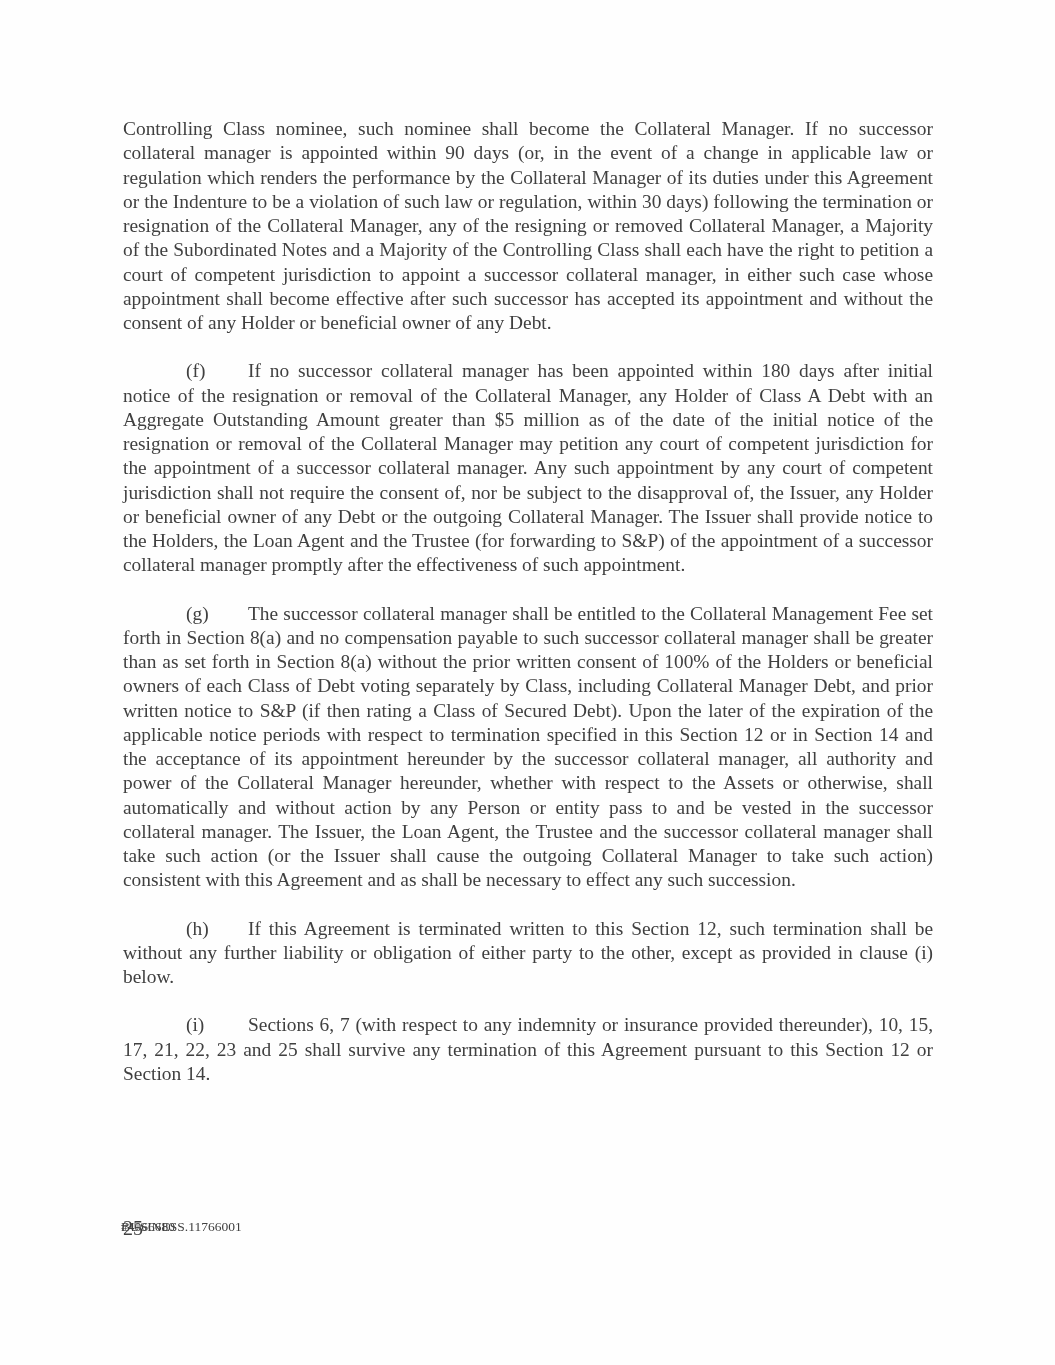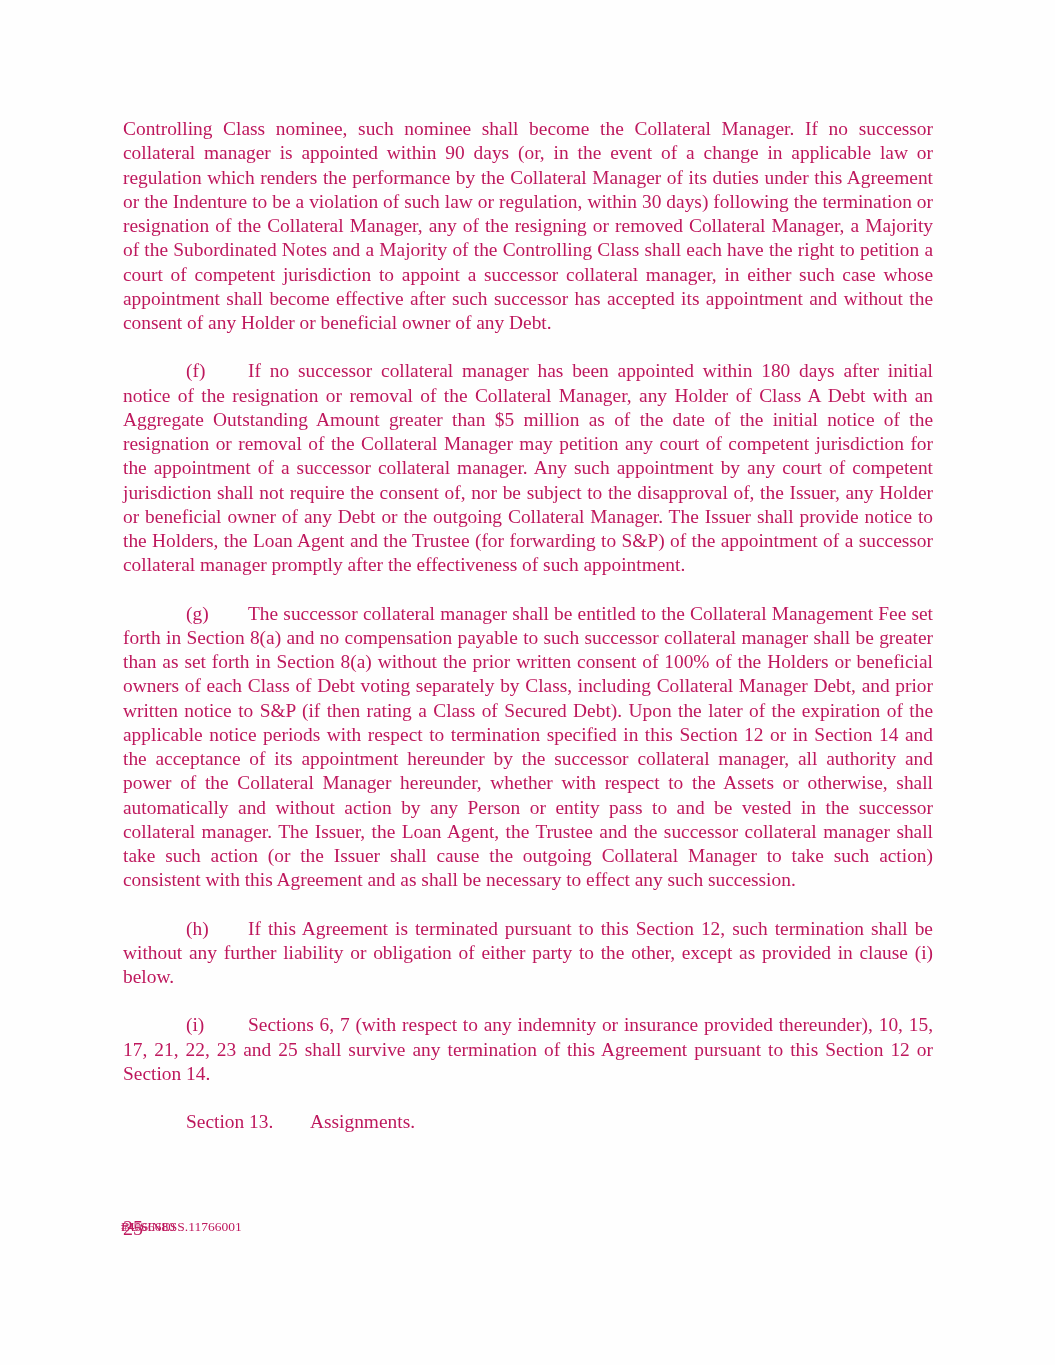--- a/index.html
+++ b/index.html
@@ -7,21 +7,21 @@
     padding: 0;
     background: #ffffff;
   }
   .page {
     position: relative;
     width: 1055px;
     height: 1365px;
     background: #fefefe;
     overflow: hidden;
     font-family: "Liberation Serif", "DejaVu Serif", serif;
-    color: #be185d;
+    color: #404040;
   }
   .content {
     position: absolute;
     left: 123px;
     top: 117px;
     width: 810px;
     font-size: 19.4px;
     line-height: 24.25px;
     text-align: justify;
   }
@@ -63,25 +63,24 @@
 <div class="page">
 
   <div class="content">
 
     <p class="para"><span>Controlling Class nominee, such nominee shall become the Collateral Manager.  If no successor collateral manager is appointed within 90 days (or, in the event of a change in applicable law or regulation which renders the performance by the Collateral Manager of its duties under this Agreement or the Indenture to be a violation of such law or regulation, within 30 days) following the termination or resignation of the Collateral Manager, any of the resigning or removed Collateral Manager, a Majority of the Subordinated Notes and a Majority of the Controlling Class shall each have the right to petition a court of competent jurisdiction to appoint a successor collateral manager, in either such case whose appointment shall become effective after such successor has accepted its appointment and without the consent of any Holder or beneficial owner of any Debt.</span></p>
 
     <p class="para"><span class="indent"></span><span class="lbl">(f)</span><span>If no successor collateral manager has been appointed within 180 days after initial notice of the resignation or removal of the Collateral Manager, any Holder of Class A Debt with an Aggregate Outstanding Amount greater than $5 million as of the date of the initial notice of the resignation or removal of the Collateral Manager may petition any court of competent jurisdiction for the appointment of a successor collateral manager.  Any such appointment by any court of competent jurisdiction shall not require the consent of, nor be subject to the disapproval of, the Issuer, any Holder or beneficial owner of any Debt or the outgoing Collateral Manager.  The Issuer shall provide notice to the Holders, the Loan Agent and the Trustee (for forwarding to S&amp;P) of the appointment of a successor collateral manager promptly after the effectiveness of such appointment.</span></p>
 
     <p class="para"><span class="indent"></span><span class="lbl">(g)</span><span>The successor collateral manager shall be entitled to the Collateral Management Fee set forth in </span><span class="u">Section 8(a)</span><span> and no compensation payable to such successor collateral manager shall be greater than as set forth in </span><span class="u">Section 8(a)</span><span> without the prior written consent of 100% of the Holders or beneficial owners of each Class of Debt voting separately by Class, including Collateral Manager Debt, and prior written notice to S&amp;P (if then rating a Class of Secured Debt).  Upon the later of the expiration of the applicable notice periods with respect to termination specified in this </span><span class="u">Section 12</span><span> or in </span><span class="u">Section 14</span><span> and the acceptance of its appointment hereunder by the successor collateral manager, all authority and power of the Collateral Manager hereunder, whether with respect to the Assets or otherwise, shall automatically and without action by any Person or entity pass to and be vested in the successor collateral manager.  The Issuer, the Loan Agent, the Trustee and the successor collateral manager shall take such action (or the Issuer shall cause the outgoing Collateral Manager to take such action) consistent with this Agreement and as shall be necessary to effect any such succession.</span></p>
 
-    <p class="para"><span class="indent"></span><span class="lbl">(h)</span><span>If this Agreement is terminated pursuant to this </span><span class="u">Section 12</span><span>, such termination shall be without any further liability or obligation of either party to the other, except as provided in clause (i) below.</span></p>
+    <p class="para"><span class="indent"></span><span class="lbl">(h)</span><span>If this Agreement is terminated written to this </span><span class="u">Section 12</span><span>, such termination shall be without any further liability or obligation of either party to the other, except as provided in clause (i) below.</span></p>
 
     <p class="para"><span class="indent"></span><span class="lbl">(i)</span><span class="u">Sections 6</span><span>, </span><span class="u">7</span><span> (with respect to any indemnity or insurance provided thereunder), </span><span class="u">10</span><span>, </span><span class="u">15</span><span>, </span><span class="u">17</span><span>, </span><span class="u">21</span><span>, </span><span class="u">22</span><span>, </span><span class="u">23</span><span> and </span><span class="u">25</span><span> shall survive any termination of this Agreement pursuant to this Section 12 or Section 14.</span></p>
 
-    <p class="para"><span class="indent"></span><span class="lbl2">Section 13.</span><span class="u">Assignments</span><span>.</span></p>
 
   </div>
 
   <div class="pageno">25</div>
 
   <div class="stamp"><span class="stack"><span class="base">BUSINESS.</span><span class="over">#4066680</span></span><span>11766001</span></div>
 
 </div>
 
 </body></html>

